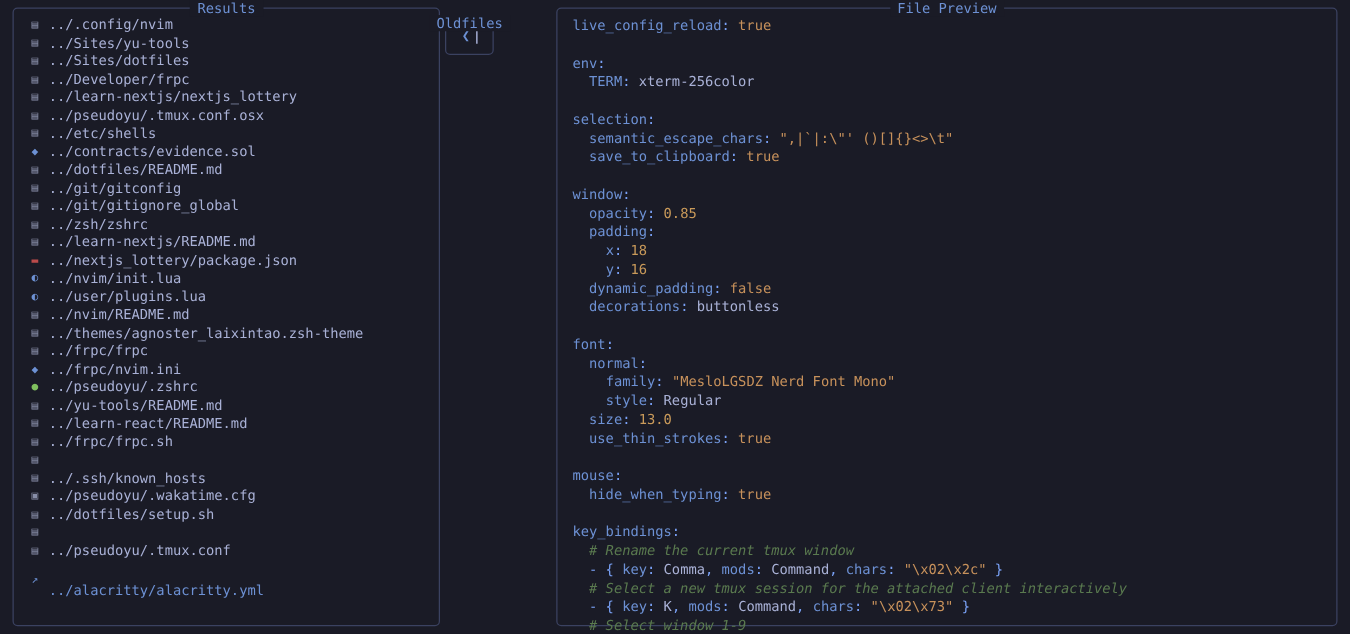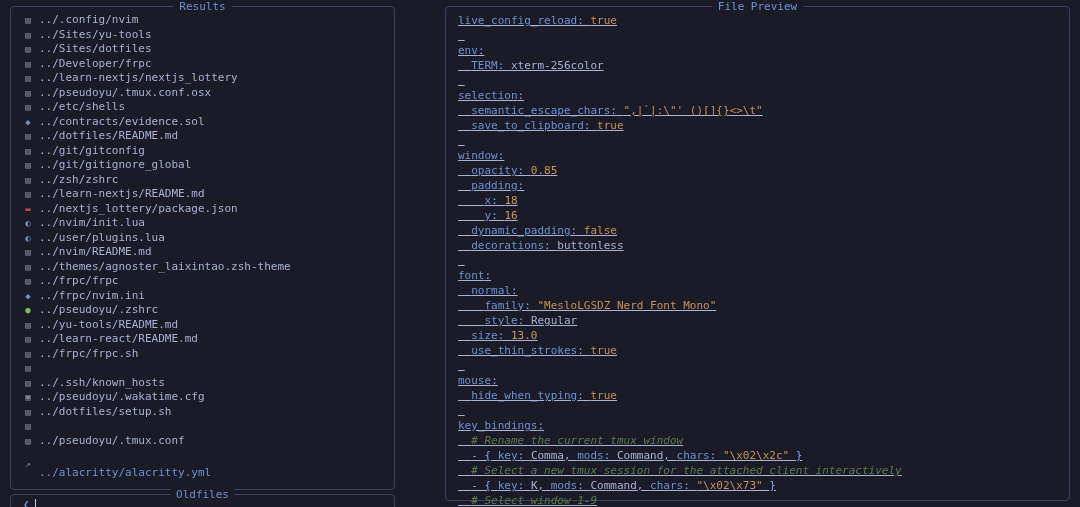--- a/index.html
+++ b/index.html
@@ -6,21 +6,21 @@
   body {
     background:#1a1b26;
     color:#a9b1d6;
     font-family: "Menlo","Consolas",monospace;
     font-size:11px;
     width:1080px; height:507px;
     overflow:hidden;
     padding:6px 10px;
   }
   .cols { display:flex; gap:10px; height:100%; }
-  .left { width:385px; display:flex; flex-direction:column; gap:4px;}
+  .left { width:385px; display:flex; flex-direction:row; gap:4px;}
   .right { flex:1;margin-left:40px; }
   .panel {
     border:1px solid #3b4261;
     border-radius:4px;
     position:relative;
     padding:6px 12px 8px;
   }
   .panel-title {
     position:absolute;
     top:-7px; left:50%; transform:translateX(-50%);
@@ -34,30 +34,30 @@
   .path { color:#a9b1d6; }
   .sel .path { color:#6d91d4;margin-top:18px; }
   .i-file   { color:#888ea8; }
   .i-sol    { color:#6d91d4; }
   .i-json   { color:#bb4b4b; }
   .i-lua    { color:#6d91d4; }
   .i-ini    { color:#6d91d4; }
   .i-green  { color:#7fbf5e; }
   .i-arrow  { color:#6d91d4; }
 
-  .code { line-height:15px; white-space:pre; font-size:11px;text-decoration:underline; }
+  .code { line-height:15px; white-space:pre; font-size:11px; }
   .ck  { color:#6d91d4; }          
   .cs  { color:#c7915b; }          
   .cb  { color:#c7915b; }          
   .cn  { color:#c99a5a;text-align:right; }          
   .cp  { color:#7aa2f7; }          
   .cc  { color:#5a7a4f; font-style:italic; } 
   .cpl{ color:#a9b1d6; }           
 
-  .old { height:26px; display:flex; align-items:flex-end; }
+  .old { height:26px; display:flex; align-items:flex-end;margin-top:12px; }
   .caret { color:#6d91d4; margin-right:4px; }
   .input-line { color:#c0caf5; }
   .blink {
     display:inline-block; width:1px; height:12px;
     background:#c0caf5; vertical-align:middle; margin-left:1px;
   }
 </style>
 </head>
 <body>
 

